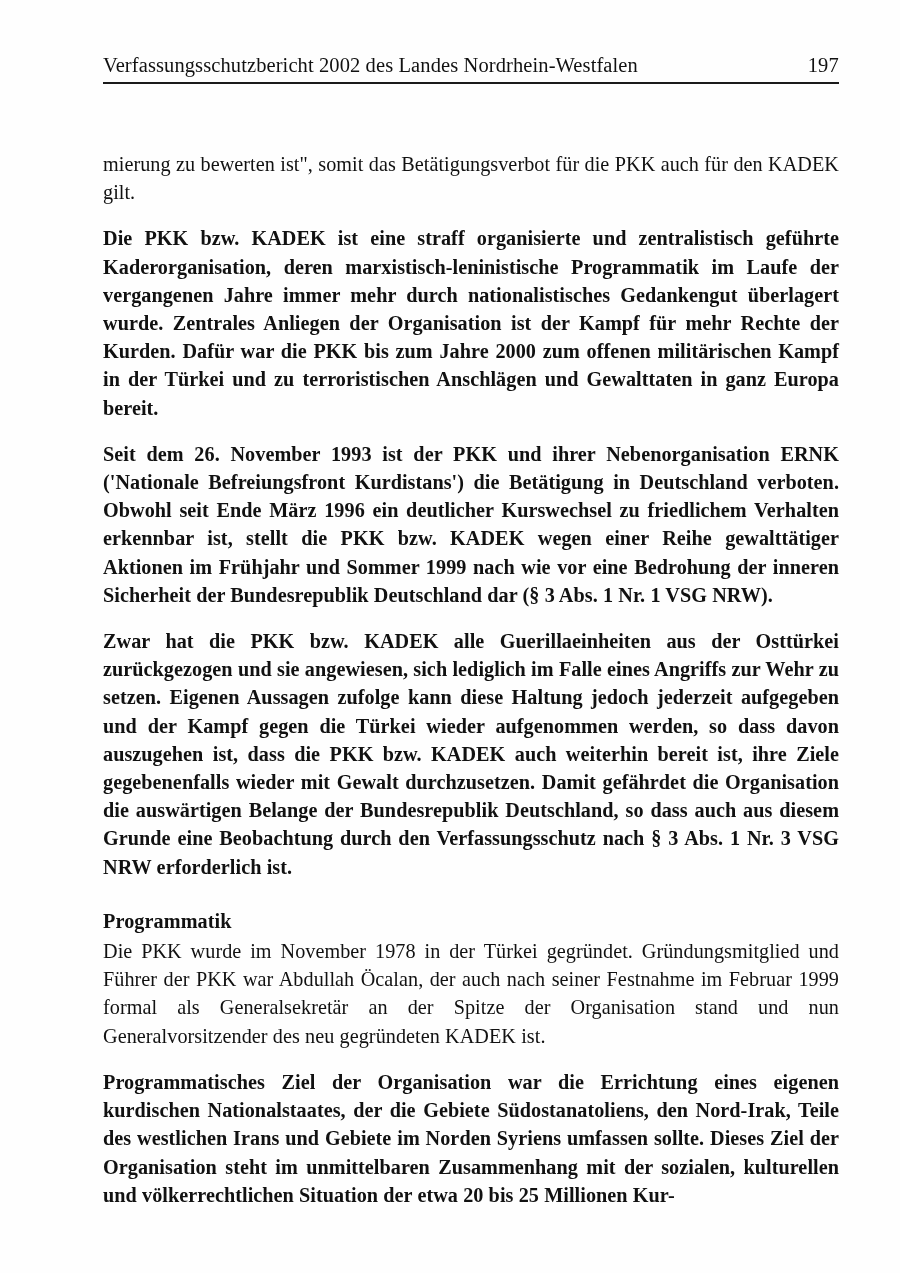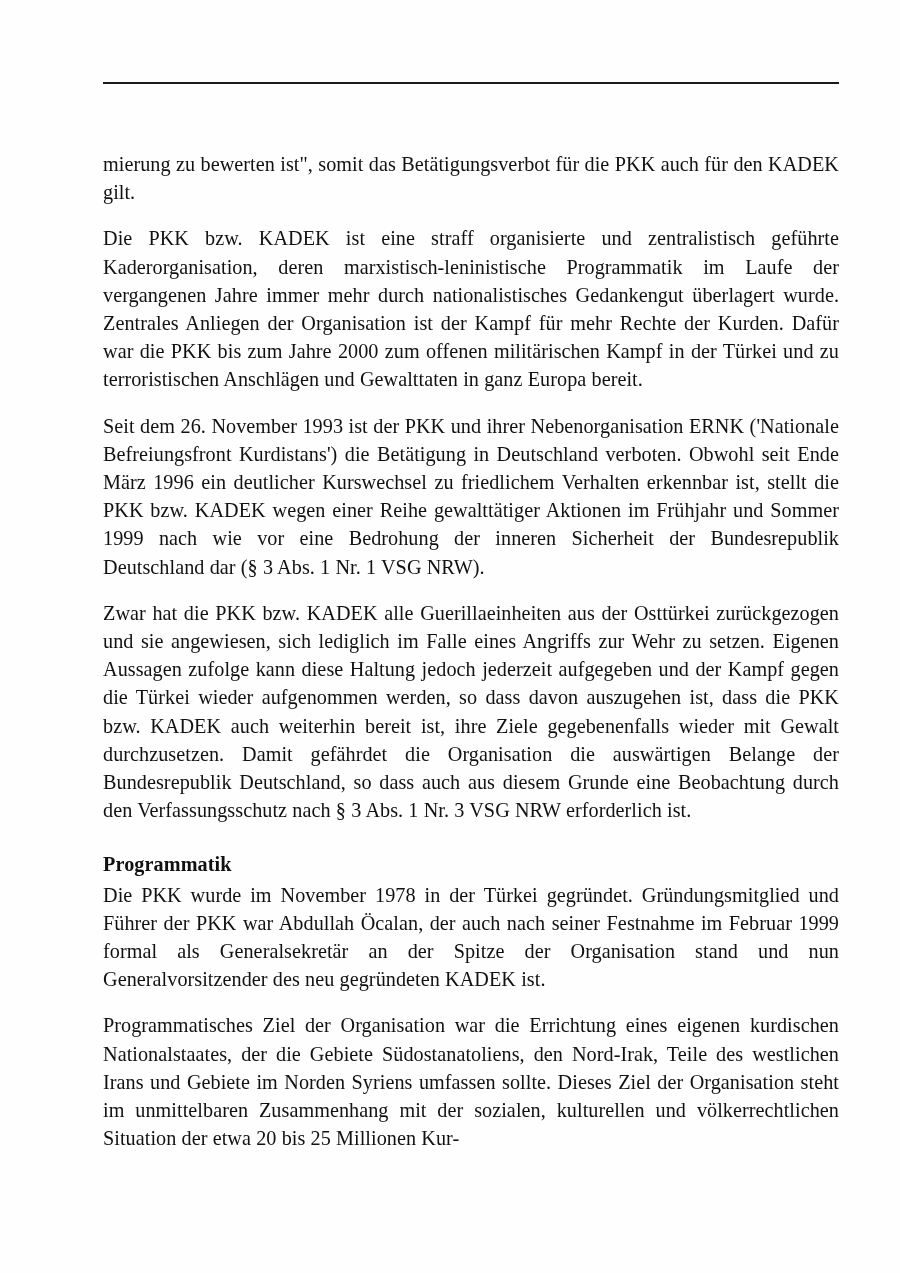--- a/index.html
+++ b/index.html
@@ -75,20 +75,21 @@
     font-size: 20.2px;
     line-height: 28.2px;
     text-align: justify;
     text-justify: inter-word;
     hyphens: manual;
     letter-spacing: 0.05px;
     word-spacing: 0.1px;
   }
   p.para + p.para {
     margin-top: 18px;
+    font-weight: bold;
   }
 
   
   p.para { text-align-last: left; }
 
   h2.subhead {
     margin: 26px 0 2px 0;
     font-size: 20.2px;
     line-height: 28.2px;
     font-weight: bold;
@@ -98,20 +99,24 @@
     margin-top: 0;
   }
 </style>
 </head>
 <body>
 
 <div class="page">
   <div class="content">
 
     <div class="header">
+      <div class="header-row">
+        <span class="header-title">Verfassungsschutzbericht 2002 des Landes Nordrhein-Westfalen</span>
+        <span class="header-pageno">197</span>
+      </div>
       <div class="header-rule"></div>
     </div>
 
     <div class="body-block">
 
       <p class="para">mierung zu bewerten ist", somit das Betätigungsverbot für die PKK auch für den KADEK gilt.</p>
 
       <p class="para">Die PKK bzw. KADEK ist eine straff organisierte und zentralistisch geführte Kaderorganisation, deren marxistisch-leninistische Programmatik im Laufe der vergangenen Jahre immer mehr durch nationalistisches Gedankengut überlagert wurde. Zentrales Anliegen der Organisation ist der Kampf für mehr Rechte der Kurden. Dafür war die PKK bis zum Jahre 2000 zum offenen militärischen Kampf in der Türkei und zu terroristischen Anschlägen und Gewalttaten in ganz Europa bereit.</p>
 
       <p class="para">Seit dem 26. November 1993 ist der PKK und ihrer Nebenorganisation ERNK ('Nationale Befreiungsfront Kurdistans') die Betätigung in Deutschland verboten. Obwohl seit Ende März 1996 ein deutlicher Kurswechsel zu friedlichem Verhalten erkennbar ist, stellt die PKK bzw. KADEK wegen einer Reihe gewalttätiger Aktionen im Frühjahr und Sommer 1999 nach wie vor eine Bedrohung der inneren Sicherheit der Bundesrepublik Deutschland dar (§ 3 Abs. 1 Nr. 1 VSG NRW).</p>

